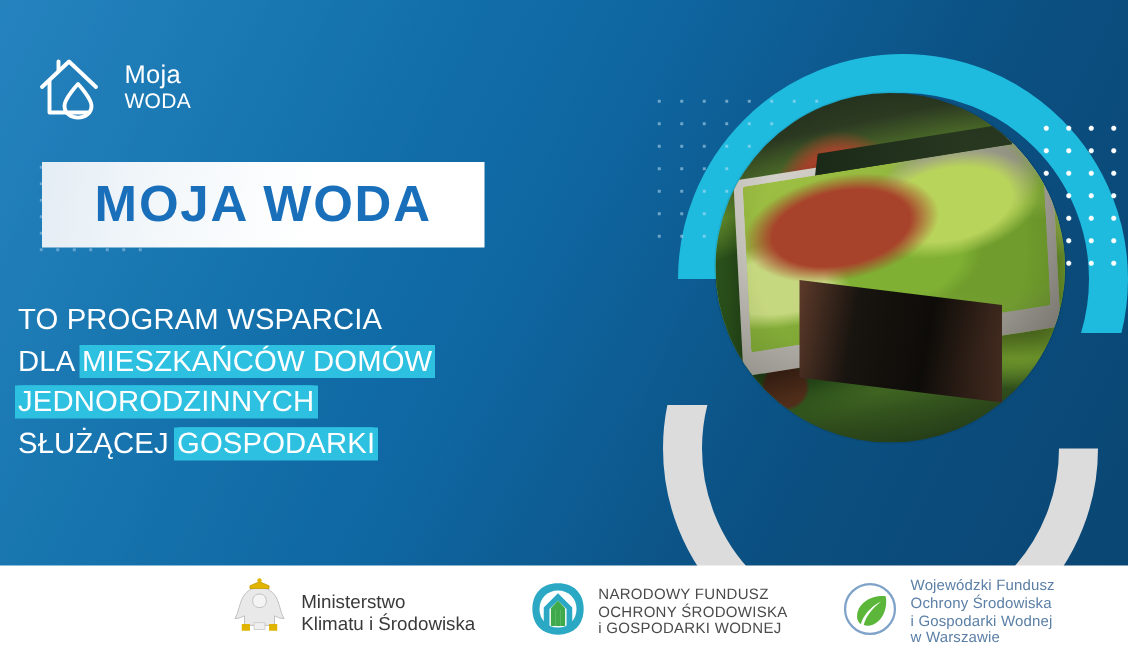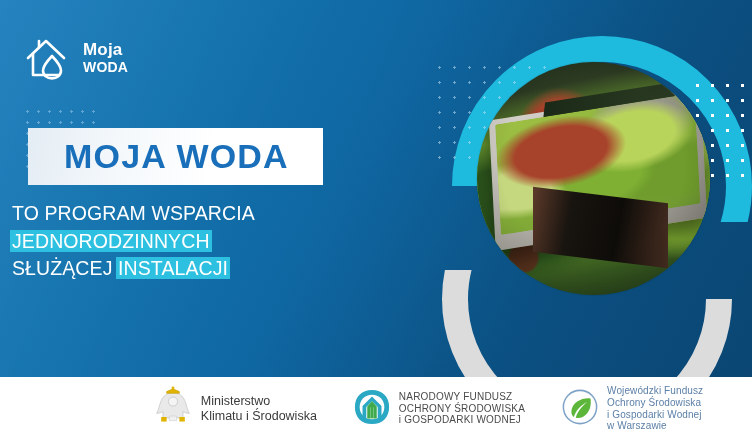--- a/index.html
+++ b/index.html
@@ -137,34 +137,34 @@
   
   .logo {
     position: absolute;
     left: 22px; top: 27px;
     width: 144px; height: 62px;
     display: flex; align-items: center; gap: 9px;
   }
   .logo-mark { width: 52px; height: 52px; flex: none; }
   .logo-text {
     color: #ffffff;
-    font-weight: bold;
+    font-weight: normal;
     line-height: 1.08;
     letter-spacing: .2px;
   }
   .logo-text .l1 { font-size: 17px; display: block; }
   .logo-text .l2 { font-size: 14px; display: block; }
 
   
   .title-plate {
     position: absolute;
-    left: 28px; top: 128px;
+    left: 28px; top: 108px;
     width: 295px; height: 57px;
     background: linear-gradient(100deg, #e4edf4 0%, #f4f8fb 30%, #ffffff 62%, #ffffff 100%);
-    display: flex; align-items: center;  padding-left: 36px;
+    display: flex; align-items: center; justify-content: center;
   }
   .title-plate span {
     color: #1a6fba;
     font-weight: bold;
     font-size: 34px;
     letter-spacing: 1.2px;
     white-space: nowrap;
   }
 
   
@@ -249,22 +249,23 @@
       <span class="l2">WODA</span>
     </span>
   </div>
 
   <div class="title-plate">
     <span>MOJA  WODA</span>
   </div>
 
   <div class="headline">
       <span class="ln"><span>TO PROGRAM WSPARCIA</span></span>
+      <span class="ln"><span>DLA </span><em>MIESZKAŃCÓW DOMÓW</em></span>
       <span class="ln"><em>JEDNORODZINNYCH</em></span>
-      <span class="ln"><span>SŁUŻĄCEJ </span><em>INSTALACJI</em></span>
+      <span class="ln"><span>SŁUŻĄCEJ </span><em>GOSPODARKI</em></span>
     </div>
 
   <div class="footer">
 
     <div class="flogo">
       <span class="mark">
         <svg viewBox="0 0 44 46" width="40" height="42" aria-hidden="true">
           <g fill="#e9e9e9" stroke="#bdbdbd" stroke-width="0.7">
             <path d="M22 7 C16 7 11 11 9 16 C7 21 6 27 4 30 C7 30 9 29 11 28 L11 35 L33 35 L33 28
                      C35 29 37 30 40 30 C38 27 37 21 35 16 C33 11 28 7 22 7 Z"></path>

